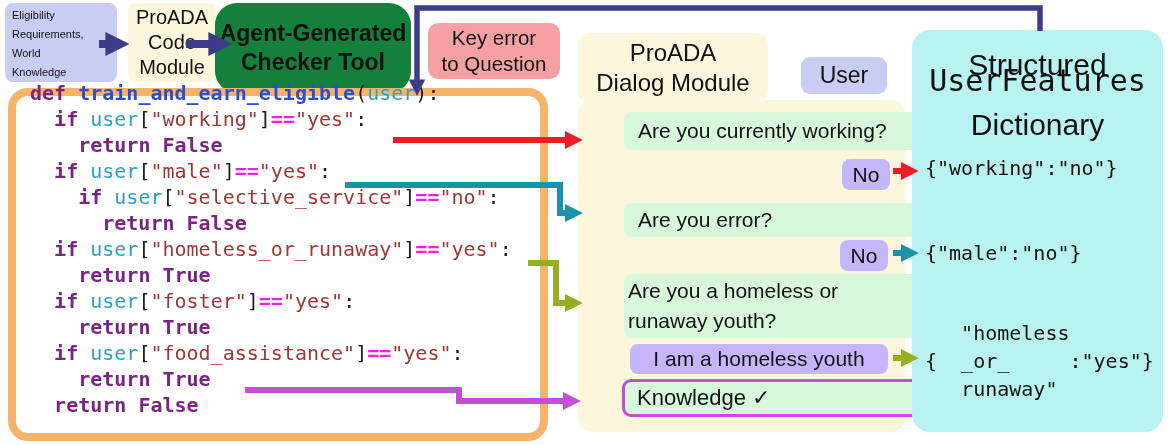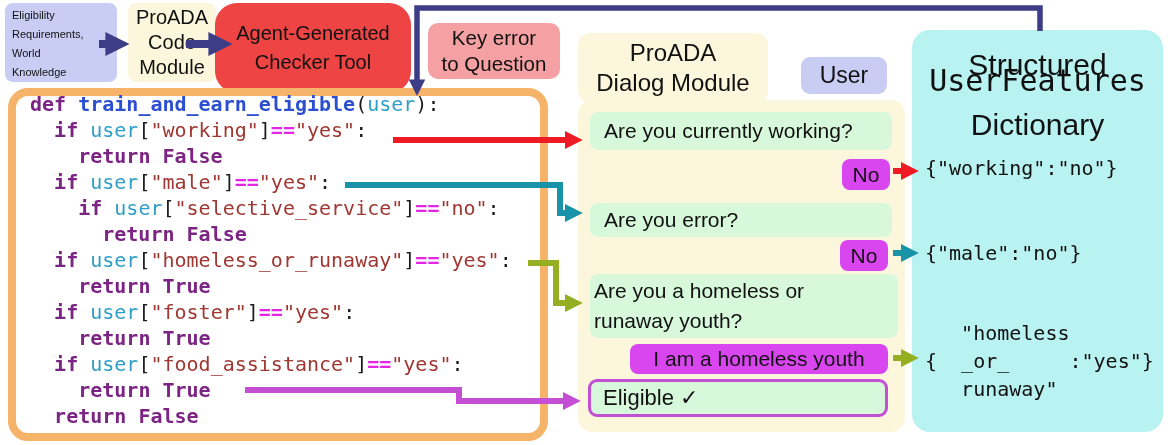--- a/index.html
+++ b/index.html
@@ -1,52 +1,52 @@
 <!DOCTYPE html>
 <html><head>
 <meta charset="utf-8">
 <style>
   html,body{margin:0;padding:0;background:#ffffff;}
   body{position:relative;width:1171px;height:445px;overflow:hidden;
        font-family:"Liberation Sans",sans-serif;color:#111;}
   .abs{position:absolute;box-sizing:border-box;}
   .flexc{display:flex;align-items:center;justify-content:center;text-align:center;}
-  .flexl{display:flex;align-items:center;justify-content:flex-start;text-align:left;}
+  .flexl{display:flex;align-items:center;justify-content:flex-start;text-align:left;margin-left:34px;}
   .preline{white-space:pre-line;}
 
   
   .box-knowledge{left:5px;top:3px;width:112px;height:79px;background:#c9cdf4;border-radius:8px;
     font-size:11px;line-height:19px;padding:3px 0 0 7px;white-space:pre-line;}
   .box-codemod{left:128px;top:3px;width:88px;height:79px;background:#fcf7dc;border-radius:8px;
     font-size:20px;line-height:25px;}
-  .box-checker{left:215px;top:3px;width:196px;height:90px;background:#ef4444;border-radius:22px;
-    font-size:20px;line-height:29px;font-weight:400;}
+  .box-checker{left:215px;top:3px;width:196px;height:90px;background:#15803d;border-radius:22px;
+    font-size:23px;line-height:29px;font-weight:700;}
   .box-keyerror{left:428px;top:23px;width:132px;height:56px;background:#f5a1a4;border-radius:10px;
     font-size:20.5px;line-height:26px;}
 
   
   .code-panel{left:8px;top:88px;width:540px;height:353px;background:#ffffff;
     border:8px solid #f6b46b;border-radius:20px;}
-  .code-block{left:30px;top:91px;width:512px;font-family:"DejaVu Sans Mono",monospace;
+  .code-block{left:30px;top:80px;width:512px;font-family:"DejaVu Sans Mono",monospace;
     font-size:20px;line-height:26px;white-space:pre;}
   .code-line{height:26px;}
   .tok-kw{color:#7c2483;font-weight:bold;}
   .tok-fn{color:#2b4fd0;font-weight:bold;}
   .tok-var{color:#2e9fc8;}
   .tok-str{color:#a03732;}
   .tok-op{color:#e525e5;font-weight:bold;}
   .tok-pl{color:#1c1c1c;}
 
   
   .dialog-header{left:578px;top:33px;width:190px;height:70px;background:#fcf7dc;border-radius:12px;
     font-size:24px;line-height:30px;}
   .user-box{left:801px;top:57px;width:86px;height:37px;background:#c9cdf4;border-radius:9px;font-size:23px;}
   .dialog-panel{left:578px;top:100px;width:327px;height:332px;background:#fcf7dc;border-radius:14px;}
   .bub-g{background:#d8f8dc;border-radius:8px;font-size:21px;}
-  .bub-u{background:#d946ef;border-radius:8px;font-size:21px;}
+  .bub-u{background:#c4b5fd;border-radius:8px;font-size:21px;}
   .bub-q1{left:590px;top:112px;width:302px;height:38px;padding-left:14px;}
   .bub-no1{left:842px;top:159px;width:48px;height:31px;}
   .bub-q2{left:590px;top:203px;width:302px;height:34px;padding-left:14px;}
   .bub-no2{left:840px;top:240px;width:48px;height:31px;}
   .bub-q3{left:590px;top:274px;width:308px;height:64px;padding-left:4px;line-height:30px;white-space:pre-line;}
   .bub-youth{left:630px;top:344px;width:258px;height:30px;}
   .bub-elig{left:588px;top:379px;width:300px;height:38px;background:#d8f8dc;border:3px solid #c44fd4;
     border-radius:9px;font-size:22px;padding-left:12px;}
 
   
@@ -85,21 +85,21 @@
 <div class="abs user-box flexc">User</div>
 <div class="abs dialog-panel"></div>
 
 <div class="abs bub-g bub-q1 flexl">Are you currently working?</div>
 <div class="abs bub-u bub-no1 flexc">No</div>
 <div class="abs bub-g bub-q2 flexl">Are you error?</div>
 <div class="abs bub-u bub-no2 flexc">No</div>
 <div class="abs bub-g bub-q3 flexl">Are you a homeless or
 runaway youth?</div>
 <div class="abs bub-u bub-youth flexc">I am a homeless youth</div>
-<div class="abs bub-elig flexl">Eligible ✓</div>
+<div class="abs bub-elig flexl">Knowledge ✓</div>
 
 <div class="abs features-box"></div>
 <div class="abs feat-title t1">Structured</div>
 <div class="abs feat-title t2">UserFeatures</div>
 <div class="abs feat-title t3">Dictionary</div>
 <div class="abs feat-entry e1">{"working":"no"}</div>
 <div class="abs feat-entry e2">{"male":"no"}</div>
 <div class="abs feat-entry e3">   "homeless
 {  _or_     :"yes"}
    runaway"</div>

